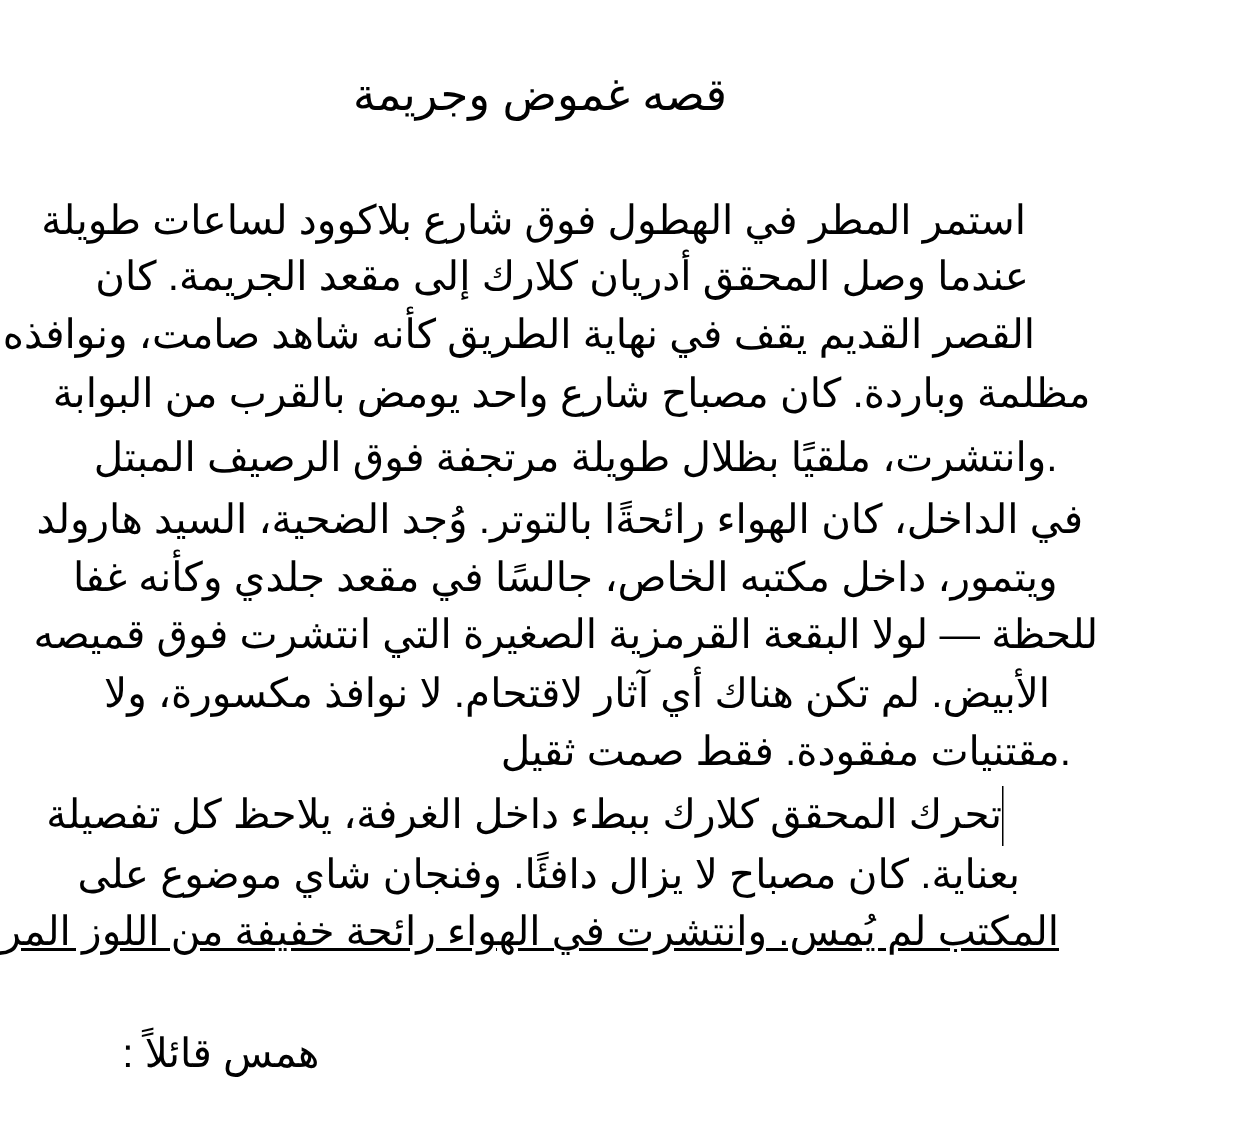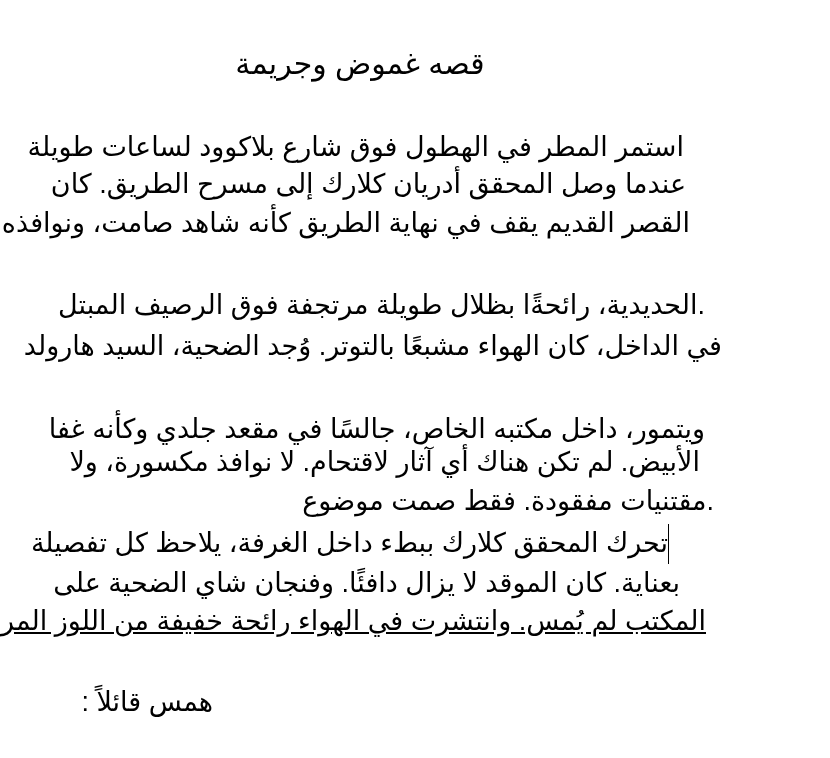--- a/index.html
+++ b/index.html
@@ -12,26 +12,28 @@
           font-size: 27px; line-height: 36px; }
   .cursor { position: absolute; left: 668px; top: 524px; width: 1px; height: 40px; background: #000; }
 </style>
 </head>
 <body>
 
 <div class="doc">
   <div class="title">قصه غموض وجريمة</div>
 
   <div class="line" style="right:146px; top:129px;">استمر المطر في الهطول فوق شارع بلاكوود لساعات طويلة</div>
-  <div class="line" style="right:144px; top:166px;">عندما وصل المحقق أدريان كلارك إلى مسرح الطريق. كان</div>
+  <div class="line" style="right:144px; top:166px;">عندما وصل المحقق أدريان كلارك إلى مقعد الجريمة. كان</div>
   <div class="line" style="right:140px; top:205px;">القصر القديم يقف في نهاية الطريق كأنه شاهد صامت، ونوافذه</div>
-  <div class="line" style="right:125px; top:287px;">.الحديدية، رائحةًا بظلال طويلة مرتجفة فوق الرصيف المبتل</div>
-  <div class="line" style="right:108px; top:328px;">في الداخل، كان الهواء مشبعًا بالتوتر. وُجد الضحية، السيد هارولد</div>
-  <div class="line" style="right:125px; top:367px;margin-top:44px;">ويتمور، داخل مكتبه الخاص، جالسًا في مقعد جلدي وكأنه غفا</div>
+  <div class="line" style="right:103px; top:244px;">مظلمة وباردة. كان مصباح شارع واحد يومض بالقرب من البوابة</div>
+  <div class="line" style="right:125px; top:287px;">.وانتشرت، ملقيًا بظلال طويلة مرتجفة فوق الرصيف المبتل</div>
+  <div class="line" style="right:108px; top:328px;">في الداخل، كان الهواء رائحةًا بالتوتر. وُجد الضحية، السيد هارولد</div>
+  <div class="line" style="right:125px; top:367px;">ويتمور، داخل مكتبه الخاص، جالسًا في مقعد جلدي وكأنه غفا</div>
+  <div class="line" style="right:98px; top:405px;">للحظة — لولا البقعة القرمزية الصغيرة التي انتشرت فوق قميصه</div>
   <div class="line" style="right:130px; top:444px;text-align:right;">الأبيض. لم تكن هناك أي آثار لاقتحام. لا نوافذ مكسورة، ولا</div>
-  <div class="line" style="right:116px; top:483px;">.مقتنيات مفقودة. فقط صمت موضوع</div>
+  <div class="line" style="right:116px; top:483px;">.مقتنيات مفقودة. فقط صمت ثقيل</div>
   <div class="line" style="right:162px; top:525px;">تحرك المحقق كلارك ببطء داخل الغرفة، يلاحظ كل تفصيلة</div>
-  <div class="line" style="right:150px; top:565px;">بعناية. كان الموقد لا يزال دافئًا. وفنجان شاي الضحية على</div>
+  <div class="line" style="right:150px; top:565px;">بعناية. كان مصباح لا يزال دافئًا. وفنجان شاي موضوع على</div>
   <div class="line" style="right:124px; top:603px;text-decoration:underline;">المكتب لم يُمس. وانتشرت في الهواء رائحة خفيفة من اللوز المر</div>
   <div class="line" style="right:617px; top:684px;margin-left:28px;">همس قائلاً :</div>
 
   <div class="cursor"></div>
 </div>
 
 </body></html>

